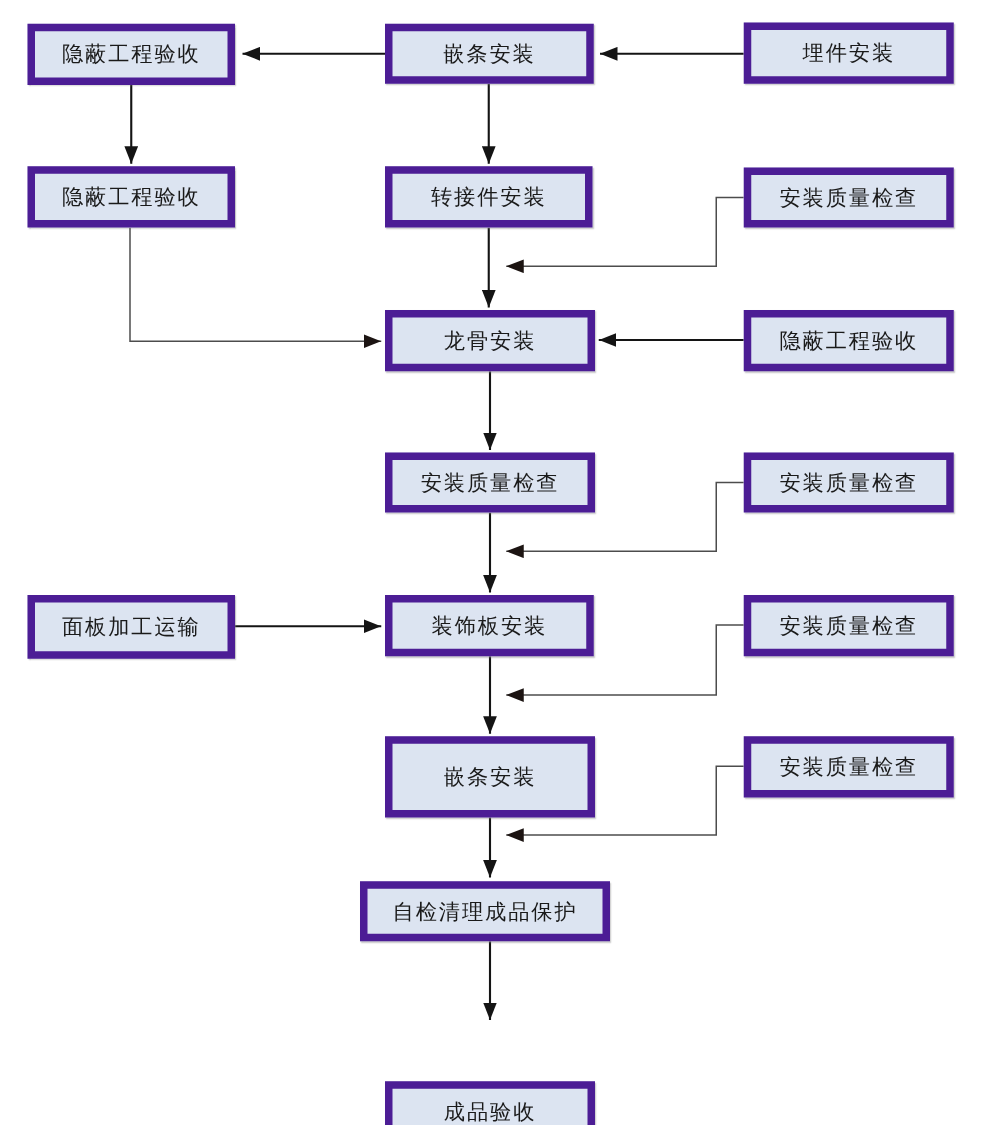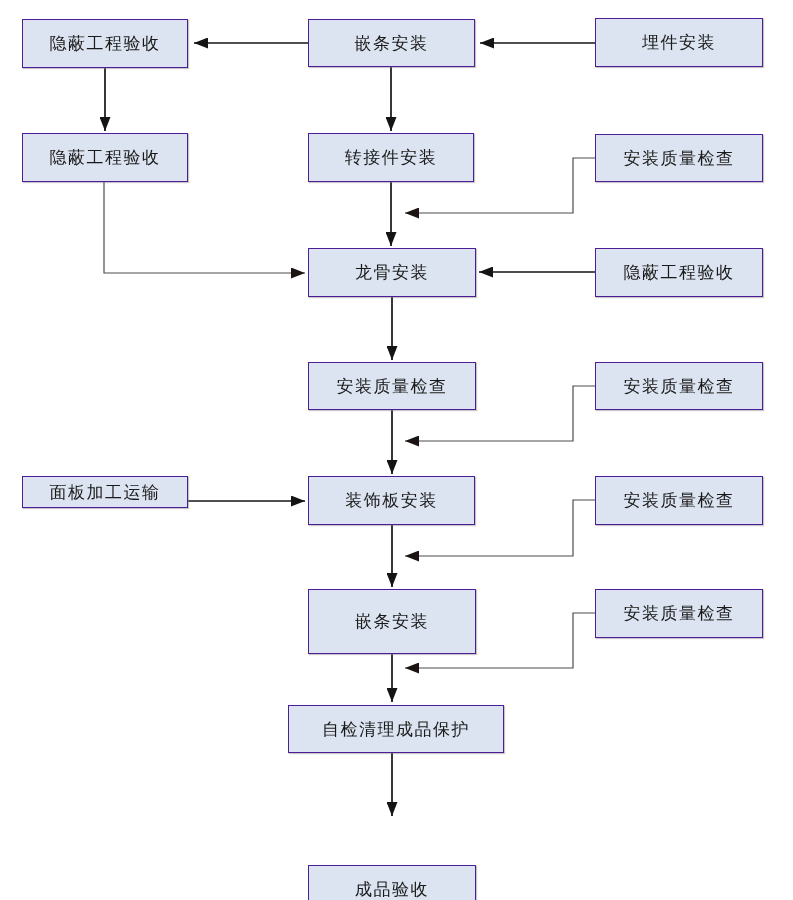--- a/index.html
+++ b/index.html
@@ -19,21 +19,21 @@
     position: absolute;
     left: 0;
     top: 0;
     width: 793px;
     height: 900px;
   }
   .node {
     position: absolute;
     box-sizing: border-box;
     background: #dce4f1;
-    border: 1px solid #4c1d95;
+    border: 6px solid #4c1d95;
     box-shadow: 1px 1px 1px rgba(130,130,130,0.45);
     display: flex;
     align-items: center;
     justify-content: center;
     font-size: 17px;
     letter-spacing: 1.5px;
     color: #1a1a1a;
     white-space: nowrap;
   }
   .main-line {
@@ -94,27 +94,27 @@
   <div class="node" style="left:595px; top:134px; width:168px; height:48px;">安装质量检查</div>
 
   <div class="node" style="left:308px; top:248px; width:168px; height:49px;">龙骨安装</div>
 
   <div class="node" style="left:595px; top:248px; width:168px; height:49px;">隐蔽工程验收</div>
 
   <div class="node" style="left:308px; top:362px; width:168px; height:48px;">安装质量检查</div>
 
   <div class="node" style="left:595px; top:362px; width:168px; height:48px;">安装质量检查</div>
 
-  <div class="node" style="left:22px; top:476px; width:166px; height:32px;">面板加工运输</div>
+  <div class="node" style="left:22px; top:476px; width:166px; height:51px;">面板加工运输</div>
 
   <div class="node" style="left:308px; top:476px; width:167px; height:49px;">装饰板安装</div>
 
   <div class="node" style="left:595px; top:476px; width:168px; height:49px;">安装质量检查</div>
 
   <div class="node" style="left:308px; top:589px; width:168px; height:65px;">嵌条安装</div>
 
   <div class="node" style="left:595px; top:589px; width:168px; height:49px;">安装质量检查</div>
 
-  <div class="node" style="left:288px; top:705px; width:216px; height:48px;">自检清理成品保护</div>
+  <div class="node" style="left:288px; top:705px; width:200px; height:48px;">自检清理成品保护</div>
 
   <div class="node" style="left:308px; top:819px; width:168px; height:49px;margin-top:46px;">成品验收</div>
 
 </div>
 
 </body></html>

